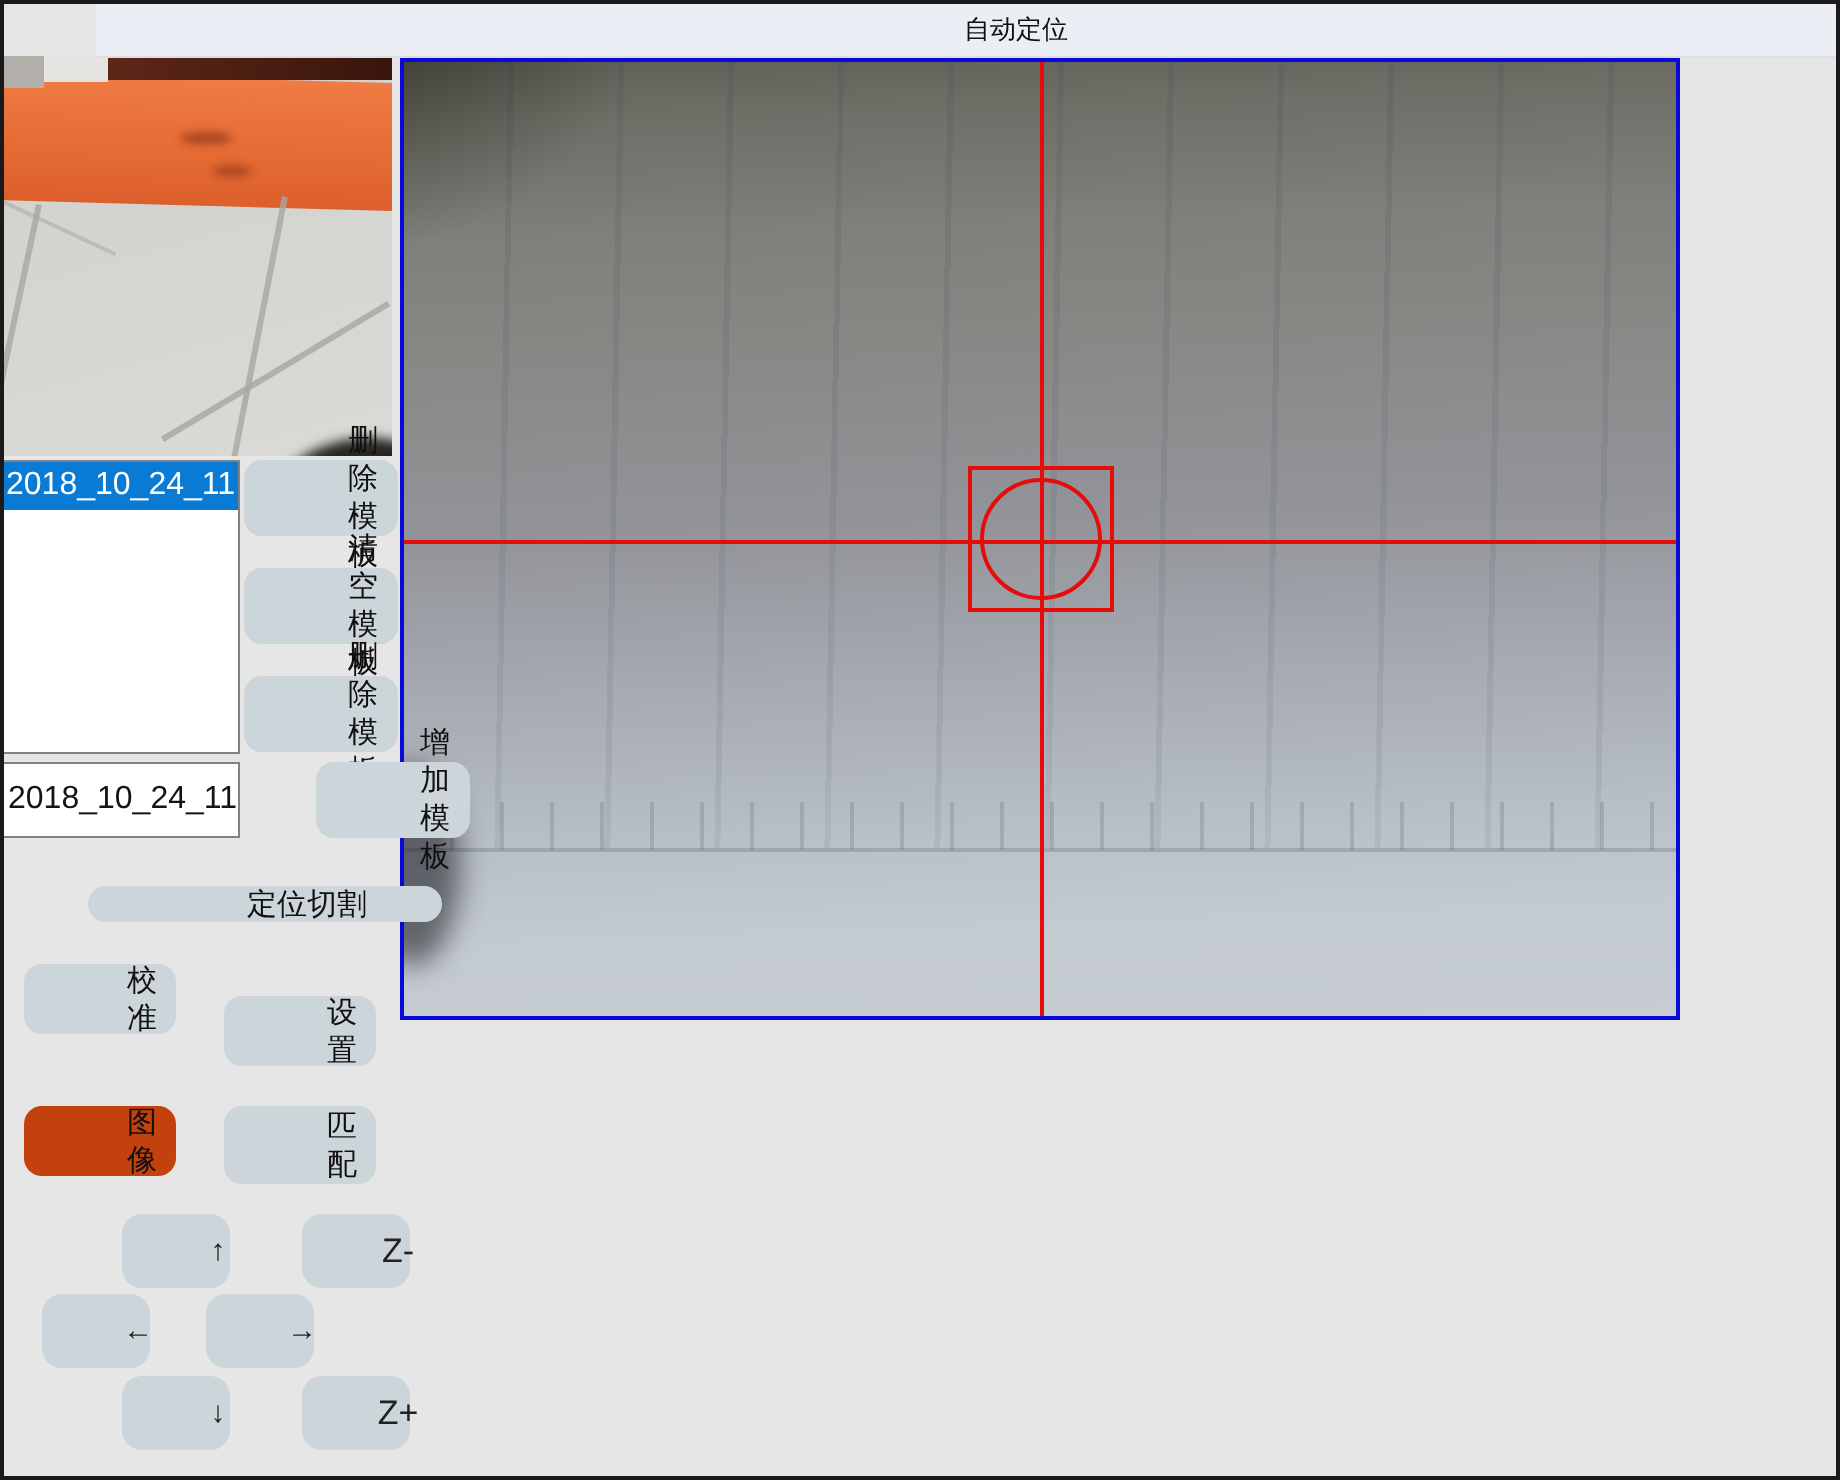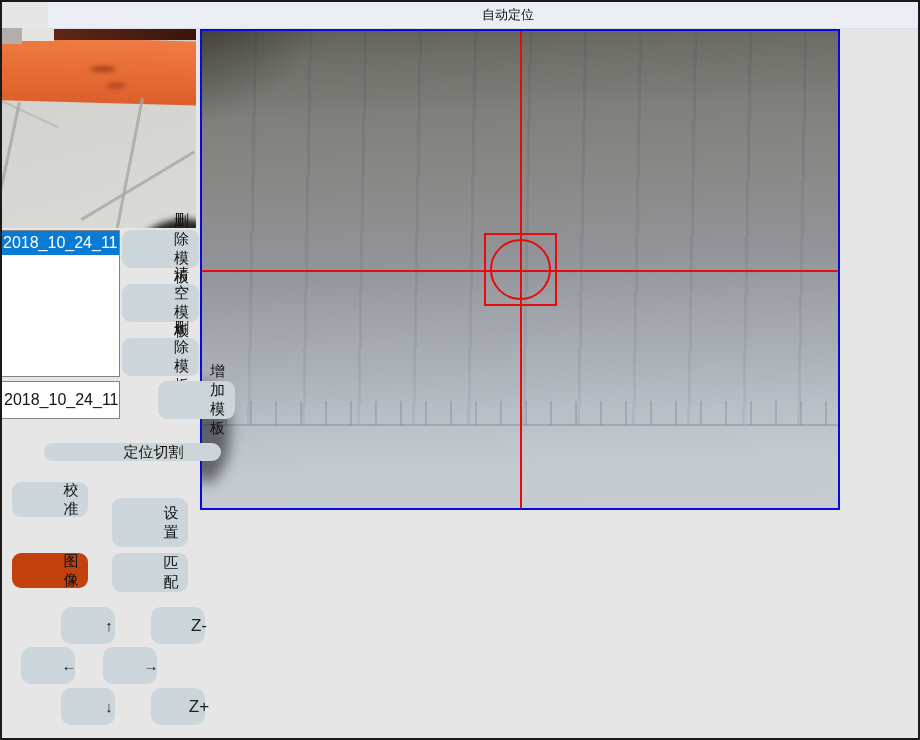--- a/index.html
+++ b/index.html
@@ -34,21 +34,21 @@
   .nameinput{position:absolute;left:1px;top:381px;width:119px;height:38px;background:#ffffff;border:1px solid #828282;box-sizing:border-box;
              font-size:16px;color:#141414;padding:0 0 0 2px;font-family:"Liberation Sans","DejaVu Sans",sans-serif;z-index:4;}
 
   
   .btn{position:absolute;display:flex;align-items:center;justify-content:center;background:#ccd5d9;border:none;border-radius:9px;
        font-size:15px;color:#101010;cursor:pointer;font-family:"Liberation Sans","DejaVu Sans",sans-serif;z-index:4;box-sizing:border-box;padding-left:48px;}
   .tbtn{left:122px;width:77px;height:38px;}
   .b-del{top:230px;} .b-clr{top:284px;} .b-eng{top:338px;} .b-add{top:381px;margin-left:36px;}
   .b-cut{left:12px;top:443px;width:177px;height:18px;border-radius:10px;margin-left:32px;}
   .b-cal{left:12px;top:482px;width:76px;height:35px;}
-  .b-set{left:112px;top:498px;width:76px;height:49px;}
+  .b-set{left:112px;top:498px;width:76px;height:35px;}
   .b-img{left:12px;top:553px;width:76px;height:35px;background:#c2410c;}
   .b-mat{left:112px;top:553px;width:76px;height:39px;}
   .jog{width:38px;height:37px;border-radius:10px;font-size:15px;color:#222;}
   .j-up{left:61px;top:607px;} .j-zm{left:151px;top:607px;font-size:17px;}
   .j-lt{left:21px;top:647px;} .j-rt{left:103px;top:647px;}
   .j-dn{left:61px;top:688px;} .j-zp{left:151px;top:688px;font-size:17px;}
 
   
   .camera{position:absolute;left:200px;top:29px;width:640px;height:481px;border:2px solid #0a0ad8;box-sizing:border-box;overflow:hidden;z-index:3;
           background:linear-gradient(178deg,#5f5f58 0%,#6e6e67 6%,#7f7f7b 18%,#898987 32%,#93949a 48%,#a6aab1 64%,#b8bfc6 79%,#c3cad0 89%,#c6ccd1 100%);}

